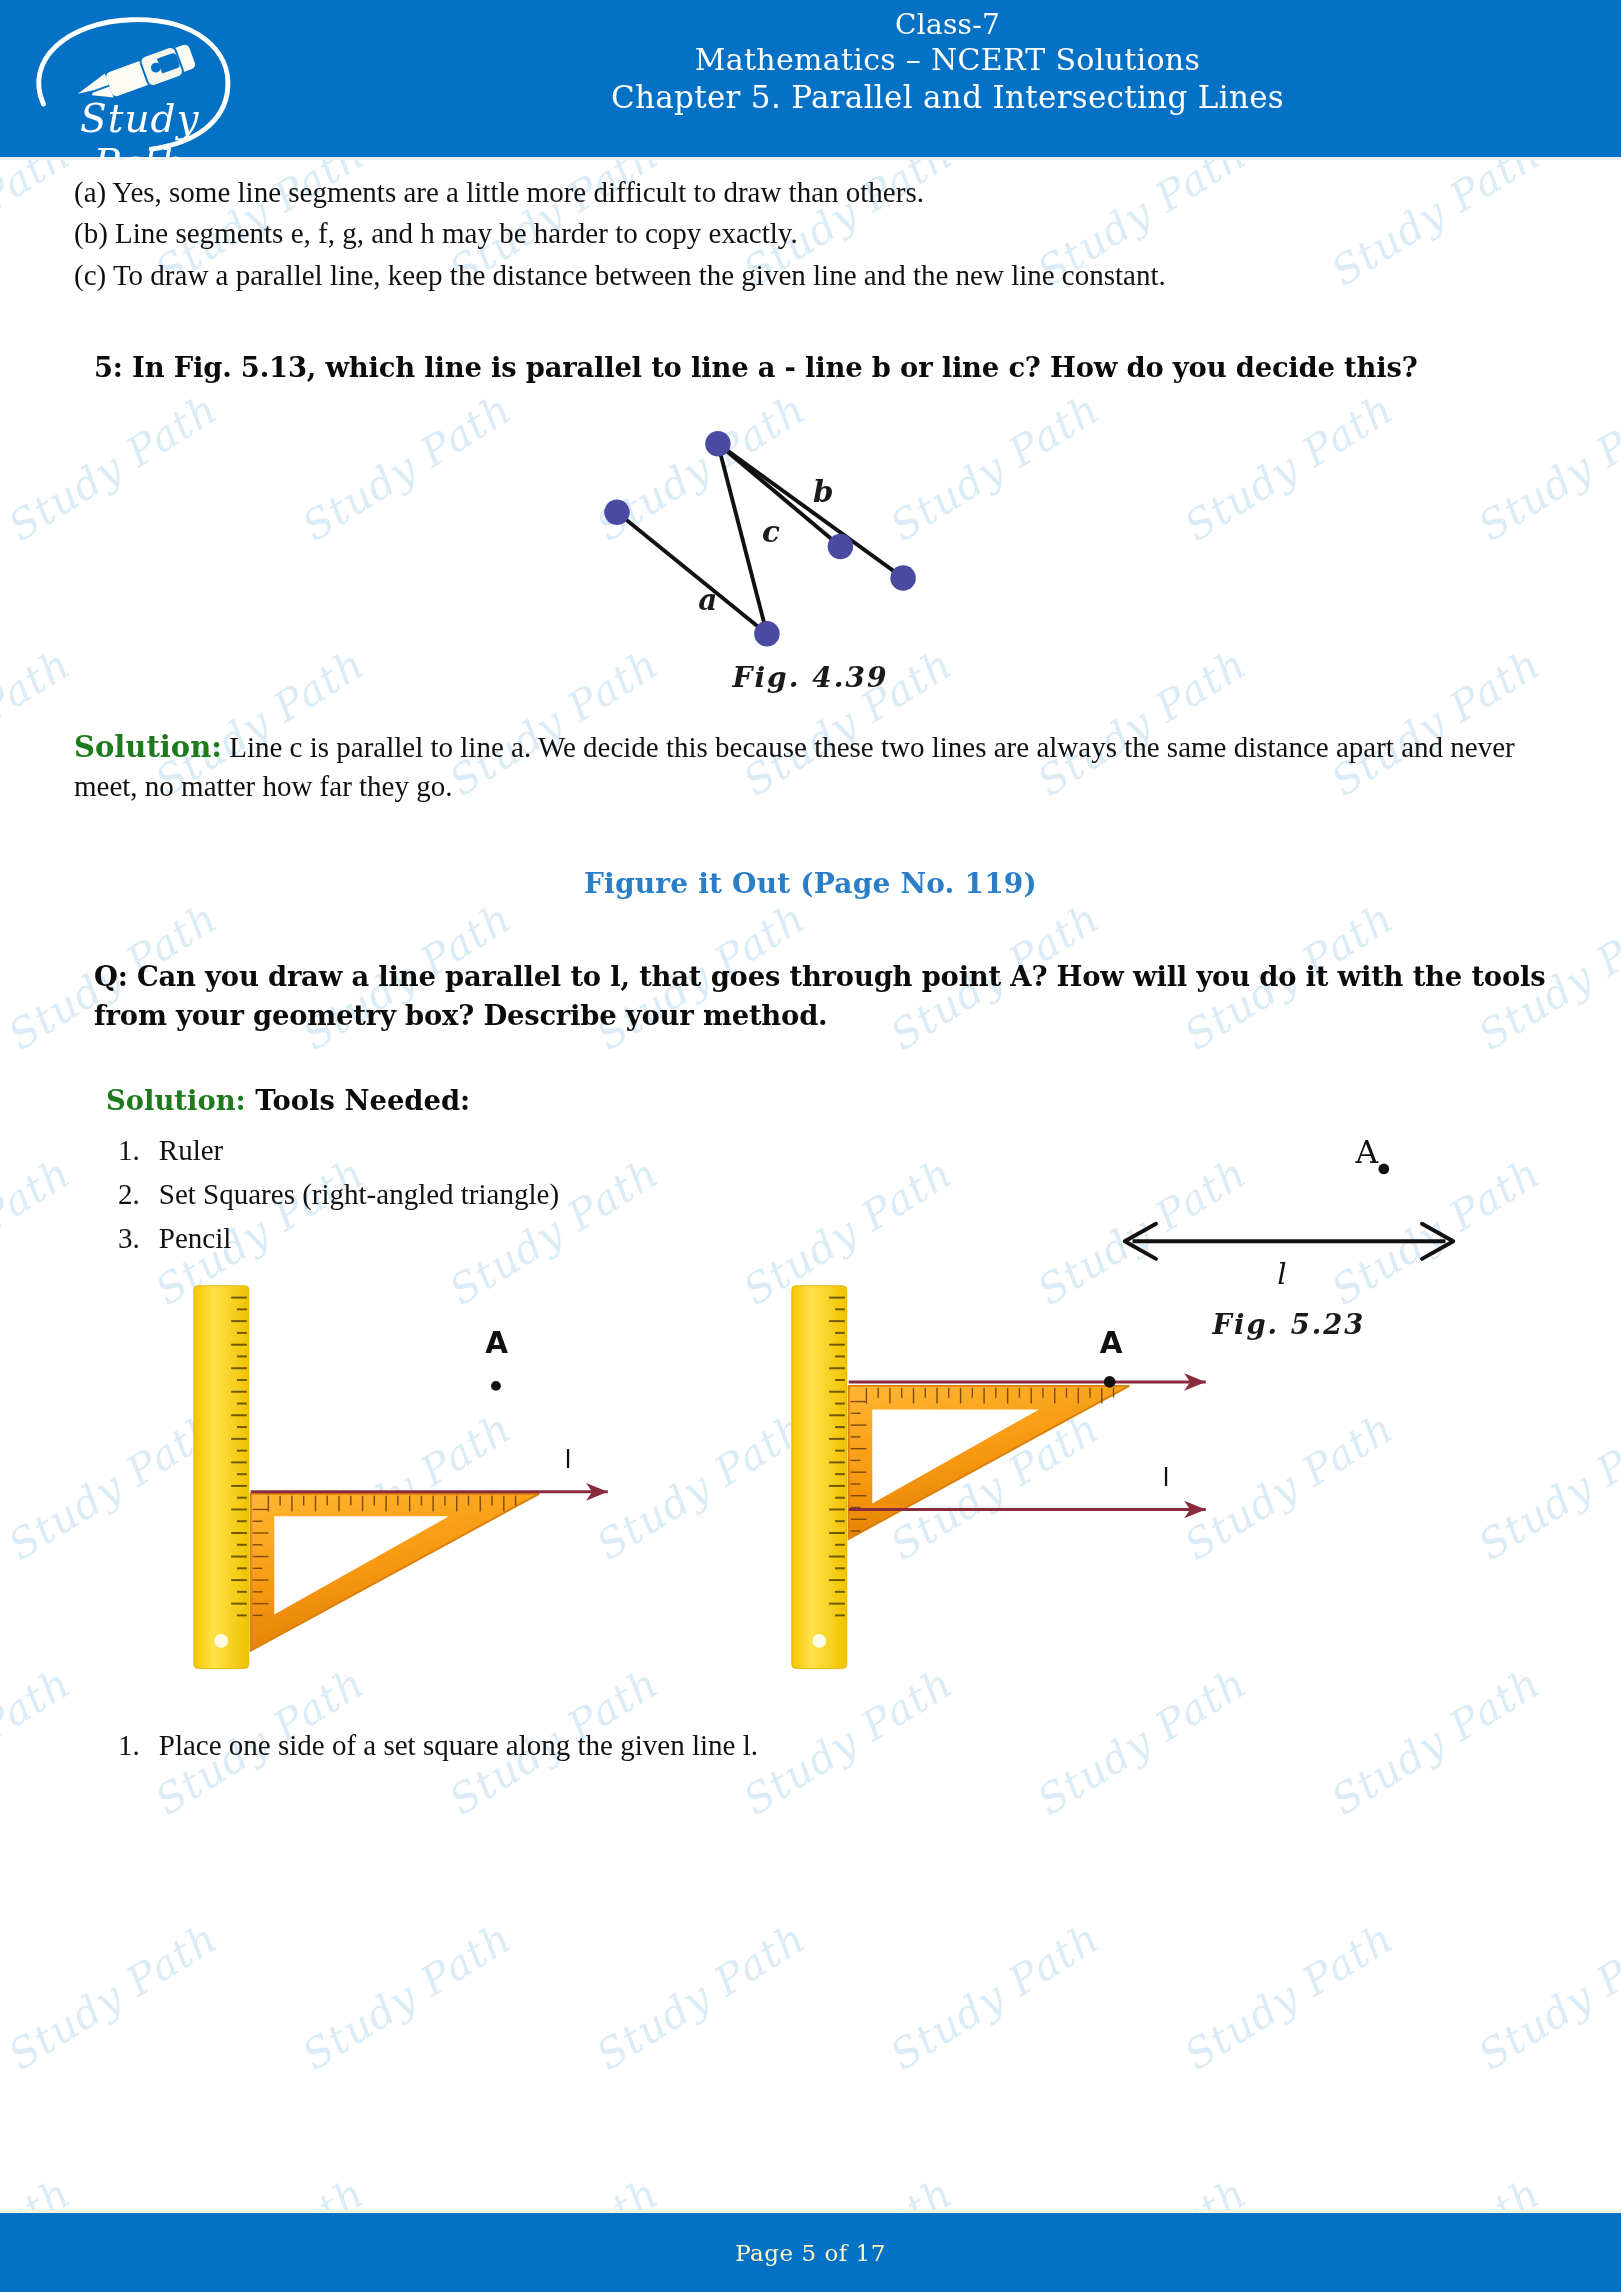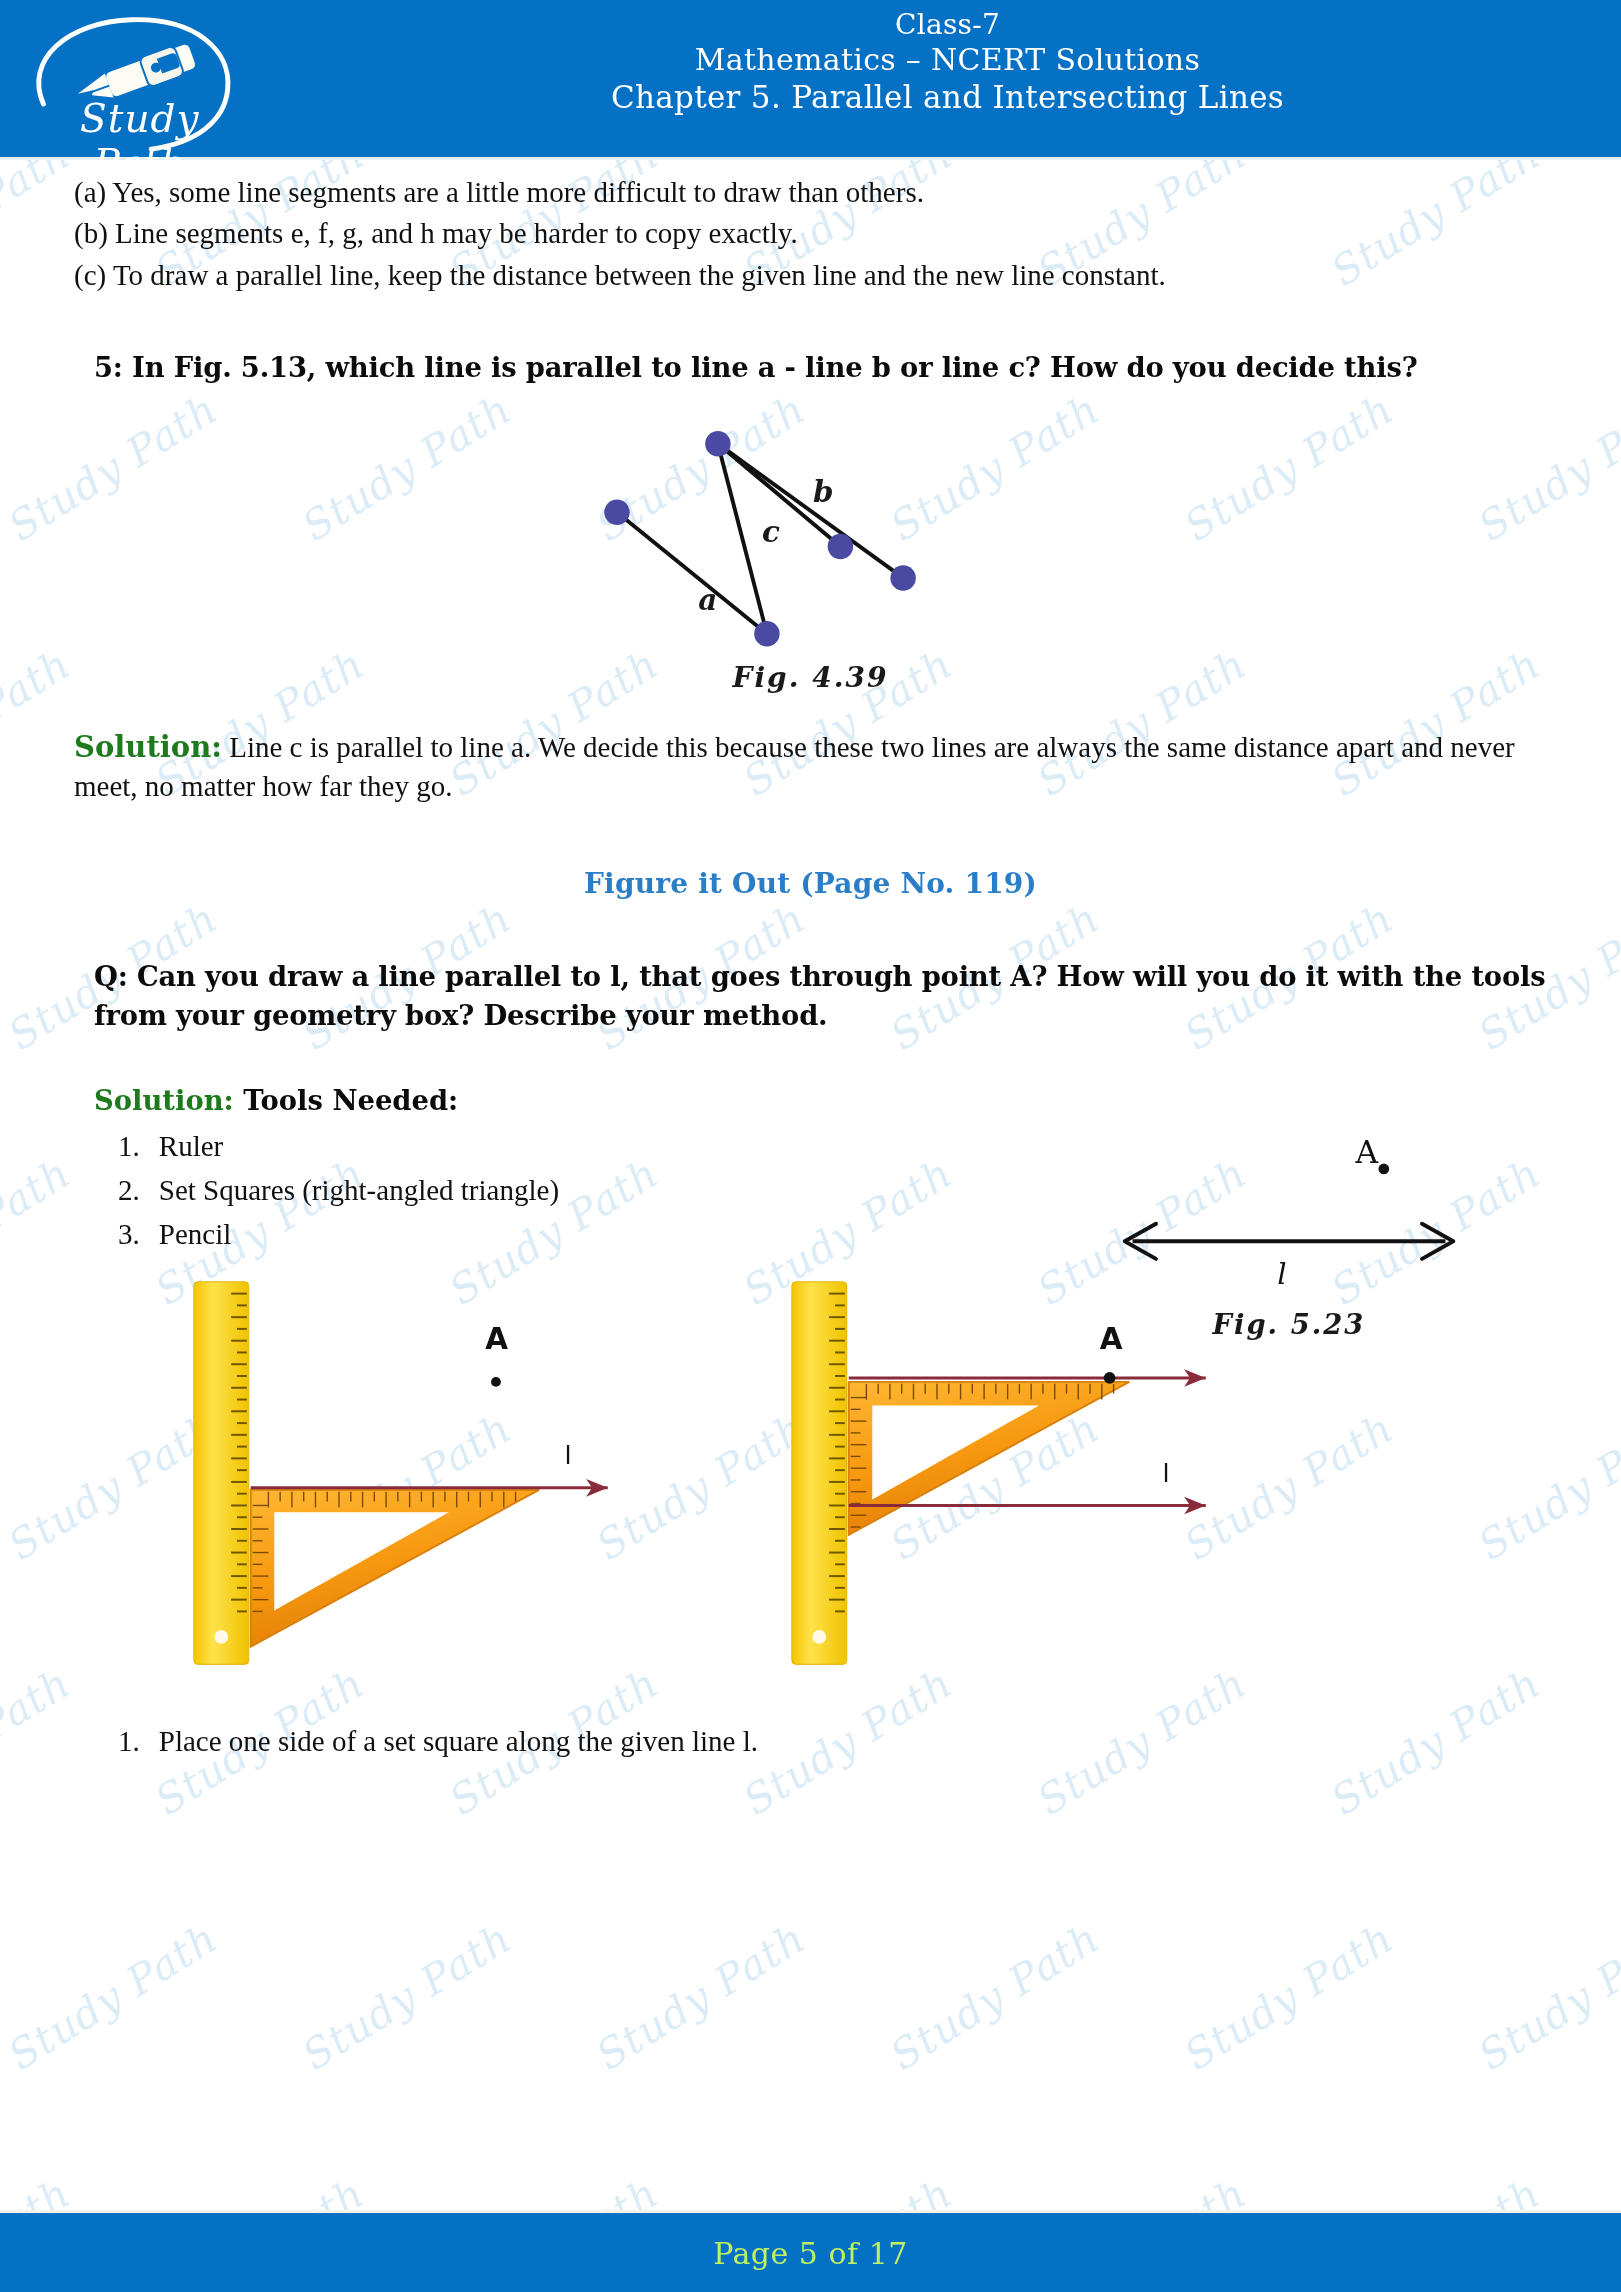--- a/index.html
+++ b/index.html
@@ -114,21 +114,21 @@
     font-size: 28px;
     letter-spacing: 0.2px;
     margin: 0;
   }
   .tools-head {
     font-family: "DejaVu Serif", serif;
     font-weight: bold;
     font-size: 27.4px;
     color: #0b0b0b;
     padding: 0 0 0 94px;
-    margin: 0;
+    margin: 12px;
   }
   ol.tools {
     margin: 7.8px 0 0 0;
     padding: 0 0 0 147px;
     font-family: "Liberation Serif", serif;
     font-size: 29px;
     color: #111;
     line-height: 1.52;
   }
   ol.tools li { padding-left: 11.8px; }
@@ -192,23 +192,23 @@
     width: 1621px;
     height: 80px;
     background: #0571c4;
     z-index: 5;
     border-top: 3.9px solid #f4f2e7;
     display: flex;
     align-items: center;
     justify-content: center;
   }
   #footer-text {
-    color: #bef264;
-    font-family: "DejaVu Serif", serif;
-    font-size: 30px;
+    color: #fef9c3;
+    font-family: "DejaVu Serif", serif;
+    font-size: 23px;
     letter-spacing: 0.5px;
   }
 </style>
 </head>
 <body>
 
 <div id="page">
 
   <div id="watermarks">
       <div class="wm" style="left: 0px; top: 0px;">Study Path</div>

